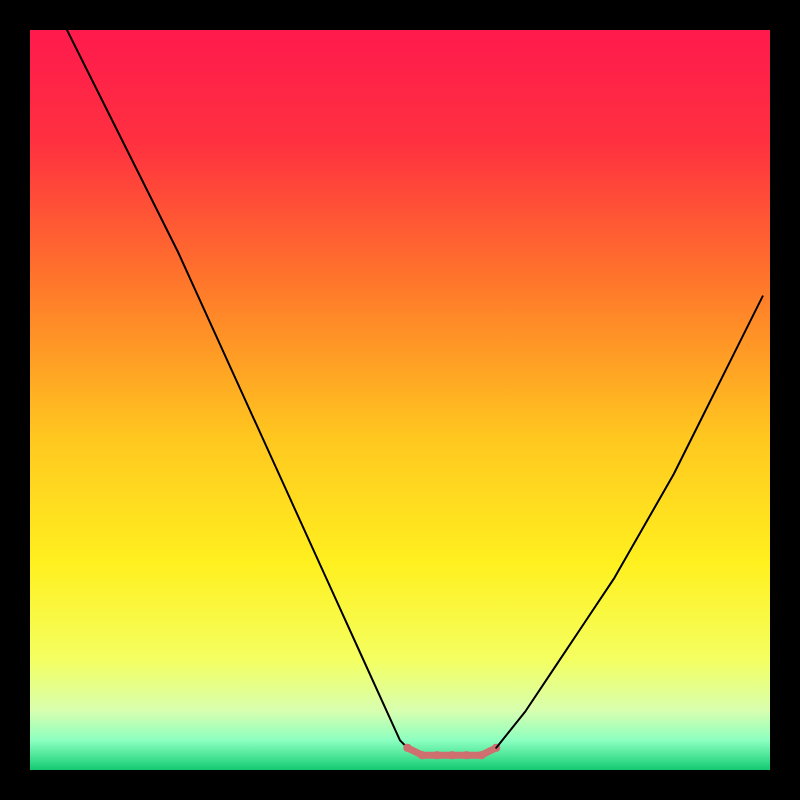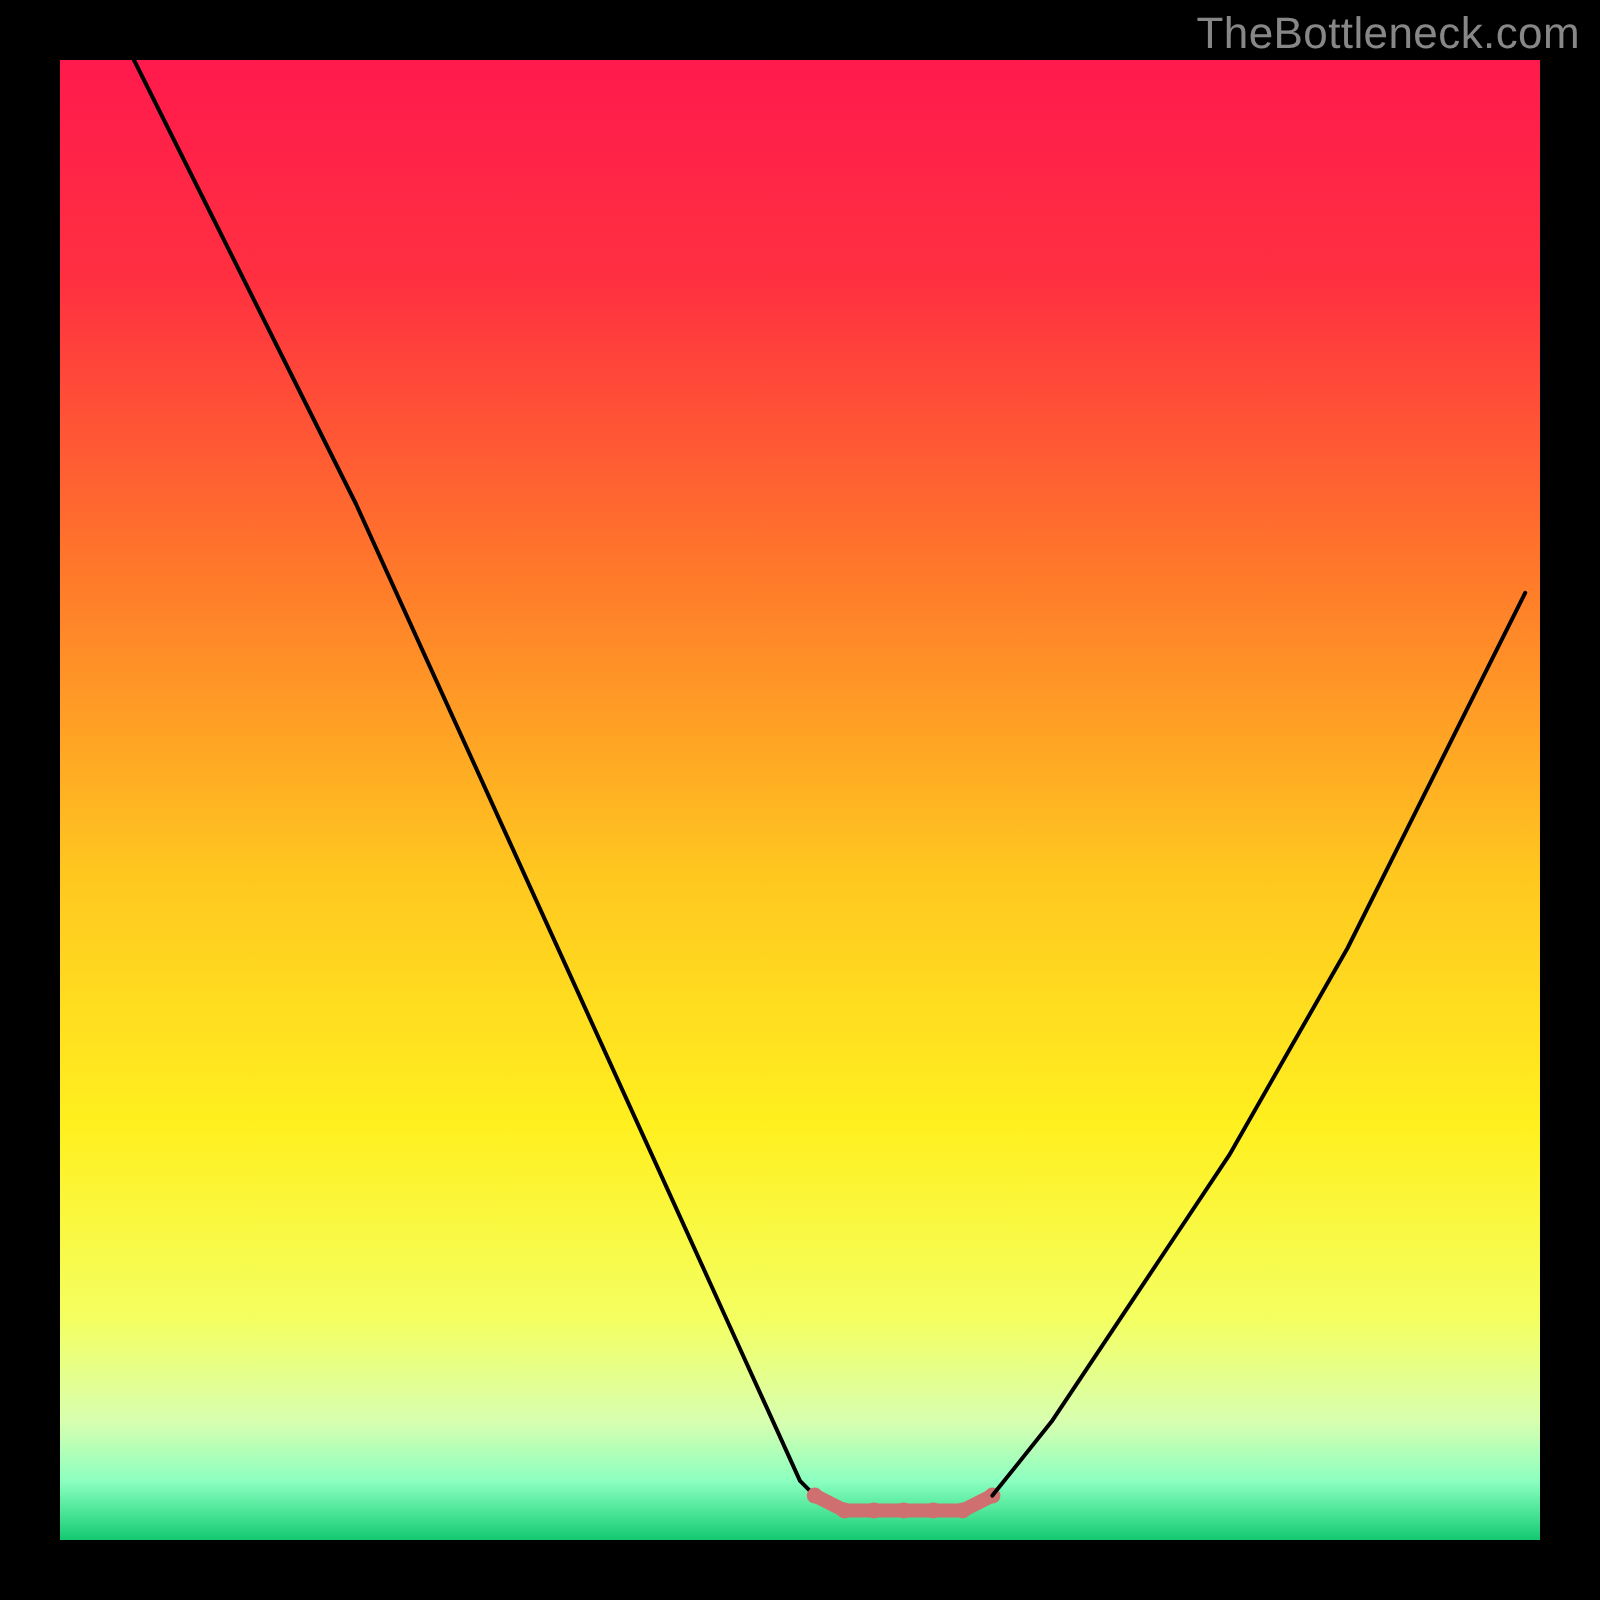--- a/index.html
+++ b/index.html
@@ -37,21 +37,20 @@
   .plot svg {
     display: block;
     width: 740px;
     height: 740px;
   }
 </style>
 </head>
 <body>
 
 <div class="frame">
-  <div class="watermark">TheBottleneck.com</div>
   <div class="plot">
     <svg id="chart-svg" viewBox="0 0 740 740">
       <defs>
         <linearGradient id="bg-grad" x1="0" y1="0" x2="0" y2="1">
             <stop offset="0%" stop-color="#ff1a4d"></stop>
             <stop offset="15%" stop-color="#ff3040"></stop>
             <stop offset="35%" stop-color="#ff7a2a"></stop>
             <stop offset="55.00000000000001%" stop-color="#ffc71f"></stop>
             <stop offset="72%" stop-color="#fff01f"></stop>
             <stop offset="85%" stop-color="#f4ff60"></stop>

